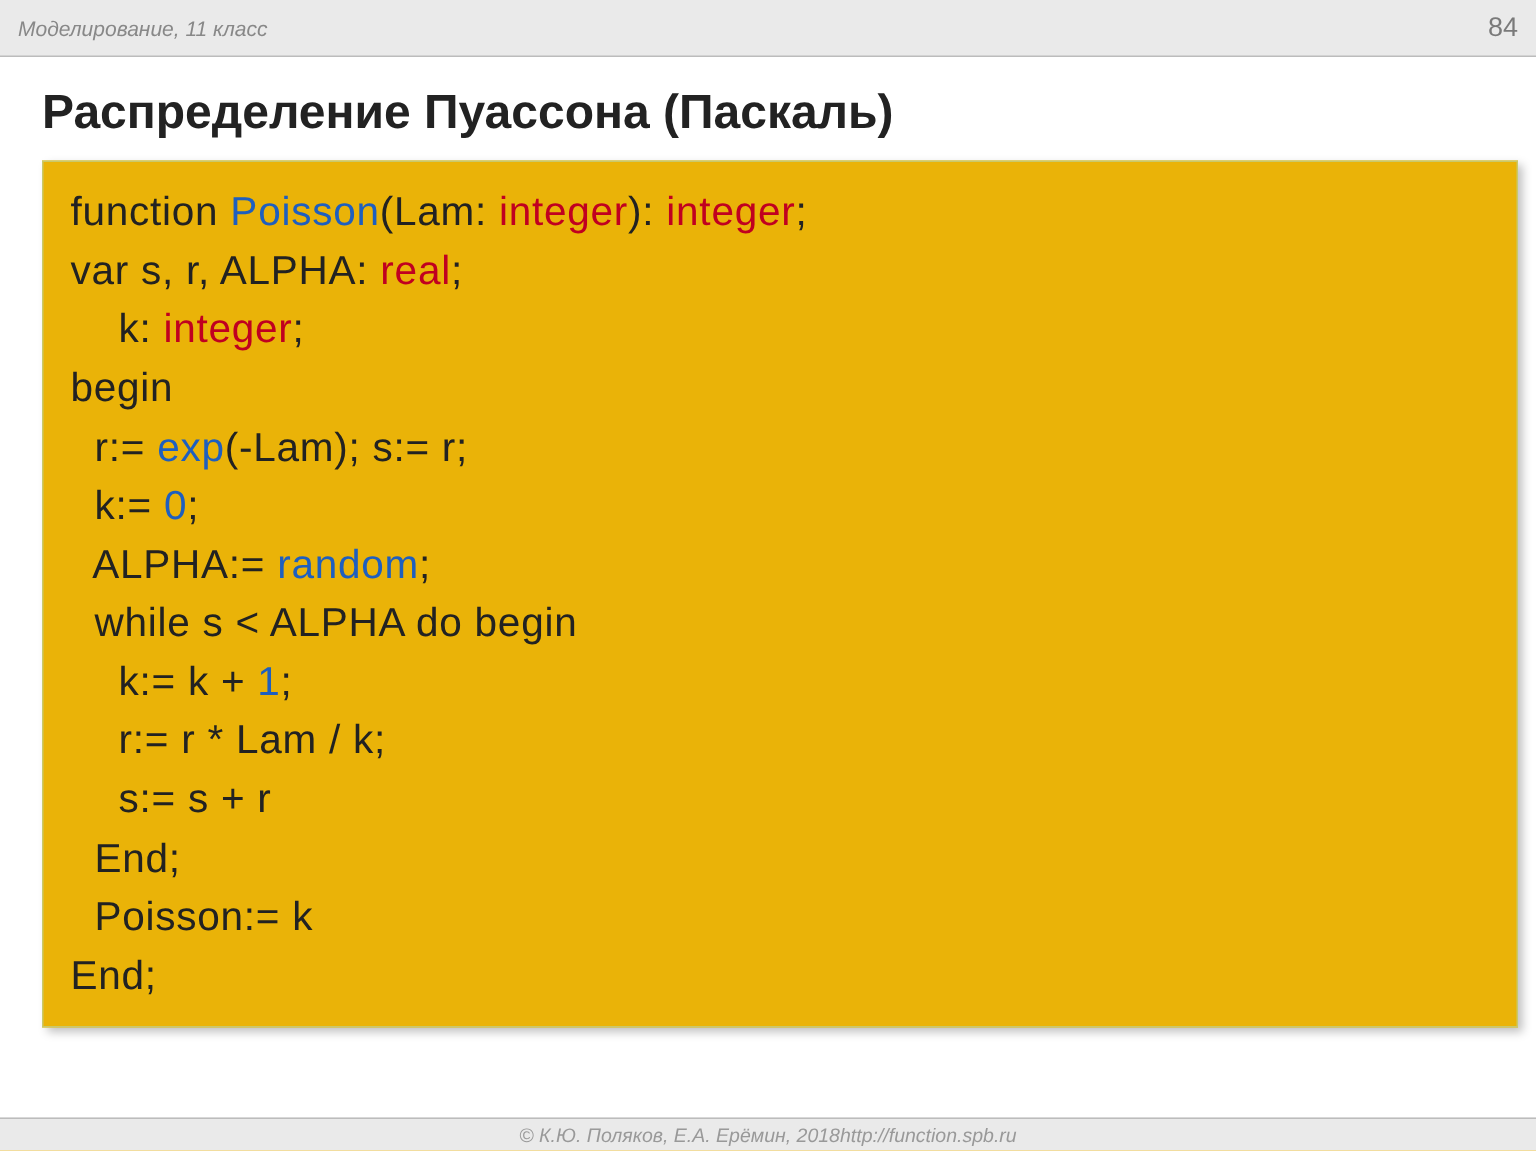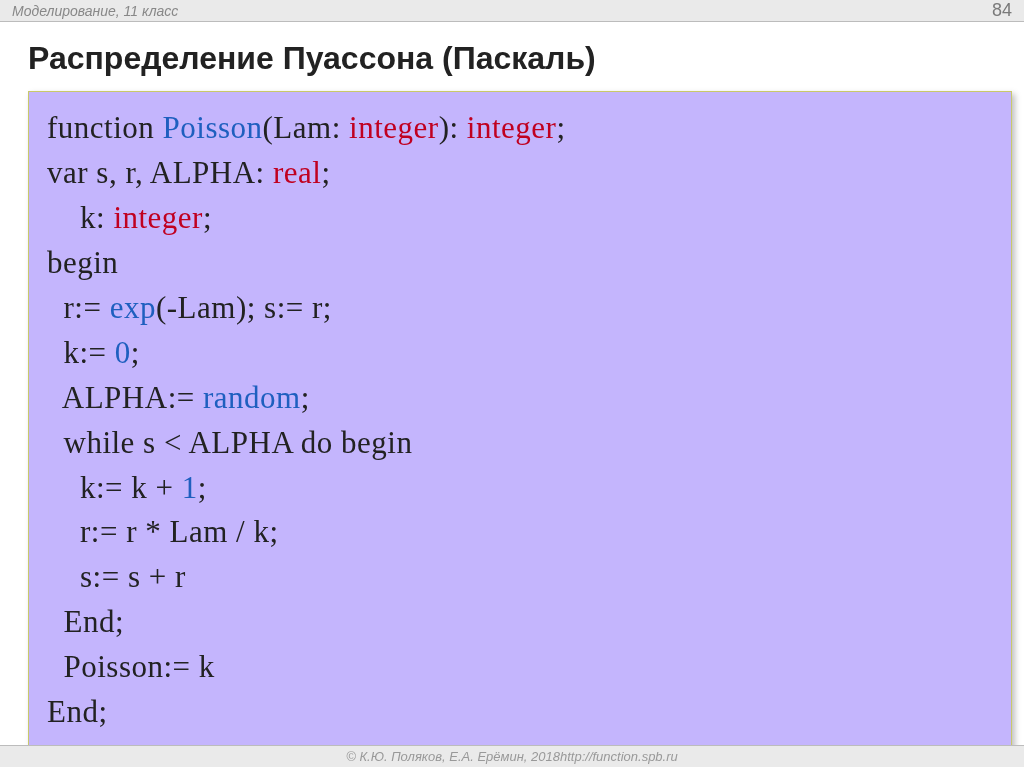--- a/index.html
+++ b/index.html
@@ -7,21 +7,21 @@
     width: 1024px;
     height: 767px;
     background: #fff;
     font-family: Arial, Helvetica, sans-serif;
     position: relative;
     overflow: hidden;
   }
   .header-bar {
     background: #eaeaea;
     border-bottom: 1px solid #bcbcbc;
-    height: 22px;
+    height: 38px;
     padding: 0 12px;
     display: flex;
     align-items: center;
     justify-content: space-between;
     color: #888;
     font-size: 14px;
     font-style: italic;
   }
   .page-num {
     font-style: normal;
@@ -32,26 +32,26 @@
   .content {
     padding: 10px 12px 0 28px;
   }
   .title {
     font-size: 32px;
     font-weight: bold;
     color: #222;
     margin: 8px 0 14px 0;
   }
   .code-box {
-    background: #c4b5fd;
+    background: #eab308;
     border: 1px solid #c9c96a;
     box-shadow: 3px 3px 6px rgba(0,0,0,0.25);
     padding: 14px 18px 14px 18px;
-    font-family: Liberation Serif, serif;
-    font-size: 31px;
+    font-family: Liberation Sans, sans-serif;
+    font-size: 27px;
     line-height: 1.45;
     color: #222;
     letter-spacing: 0.5px;
     white-space: pre;
   }
   .kw-blue { color: #1e5fbf; }
   .kw-red  { color: #c00020; }
   .num     { color: #1e5fbf; }
   .footer-bar {
     position: absolute;

